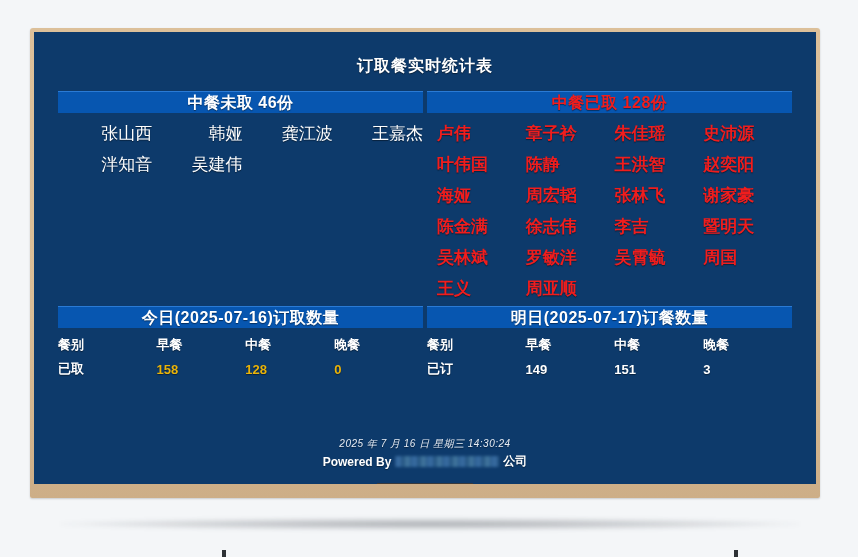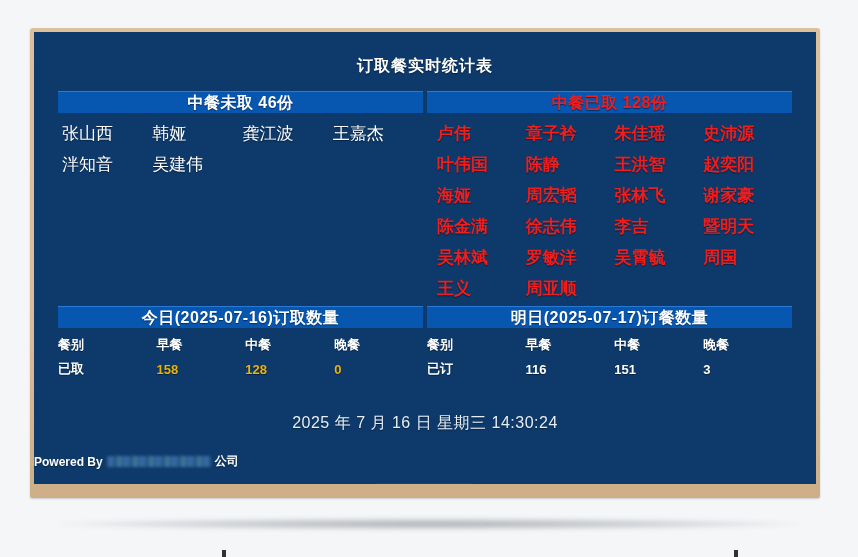--- a/index.html
+++ b/index.html
@@ -118,21 +118,21 @@
     font-size: 17px;
     font-weight: normal;
     line-height: 26px;
     white-space: nowrap;
     text-shadow: 0 1px 1px rgba(0,0,0,0.45);
   }
   .name-grid.unpicked .name-cell { color: #ffffff; }
   .name-grid.picked .name-cell { color: #f01d1d; font-weight: bold; }
 
   #names-band { align-items: flex-start; min-height: 188px; }
-  #names-band .panel.left-panel .name-grid { padding-left: 4px; }
+  #names-band .panel.left-panel .name-grid { padding-left: 4px; text-align: right; }
   #names-band .panel.right-panel .name-grid { padding-left: 10px; }
 
   #counts-band { margin-top: 0; }
   .count-table {
     width: 100%;
     border-collapse: collapse;
     table-layout: fixed;
     margin-top: 5px;
   }
   .count-table td {
@@ -147,32 +147,34 @@
   .count-table td.val-red { color: #eab308; }
   .count-table tr.head-row td { color: #ffffff; }
   .count-table col.c-label { width: 27%; }
 
   #footer {
     margin-top: auto;
     text-align: center;
     padding-bottom: 14px;
   }
   #footer-datetime {
-    font-size: 16px;
+    font-size: 10px;
     color: #e8eef6;
     letter-spacing: 0.5px;
     text-shadow: 0 1px 1px rgba(0,0,0,0.4);
+    font-style: italic;
   }
   #footer-powered {
     font-size: 12px;
     font-weight: bold;
     color: #ffffff;
-    margin-top: 19px;
+    margin-top: 2px;
     display: flex;
     align-items: center;
+    justify-content: center;
     gap: 4px;
     text-shadow: 0 1px 1px rgba(0,0,0,0.4);
   }
   #footer-company-redacted {
     display: inline-block;
     width: 104px;
     height: 11px;
     background: repeating-linear-gradient(90deg,
       #2c5d91 0px, #3a6ea4 4px, #23527f 8px, #43789f 12px, #2e5f8e 16px);
     filter: blur(1.6px);
@@ -274,21 +276,21 @@
                 </colgroup>
               <tbody>
                   <tr class="head-row">
                     <td>餐别</td>
                     <td>早餐</td>
                     <td>中餐</td>
                     <td>晚餐</td>
                   </tr>
                   <tr>
                     <td class="row-label">已订</td>
-                    <td class="val-white">116</td>
+                    <td class="val-white">149</td>
                     <td class="val-white">151</td>
                     <td class="val-white">3</td>
                   </tr>
                 </tbody>
             </table>
           </div>
 
         </div>
 
         <div id="footer">

